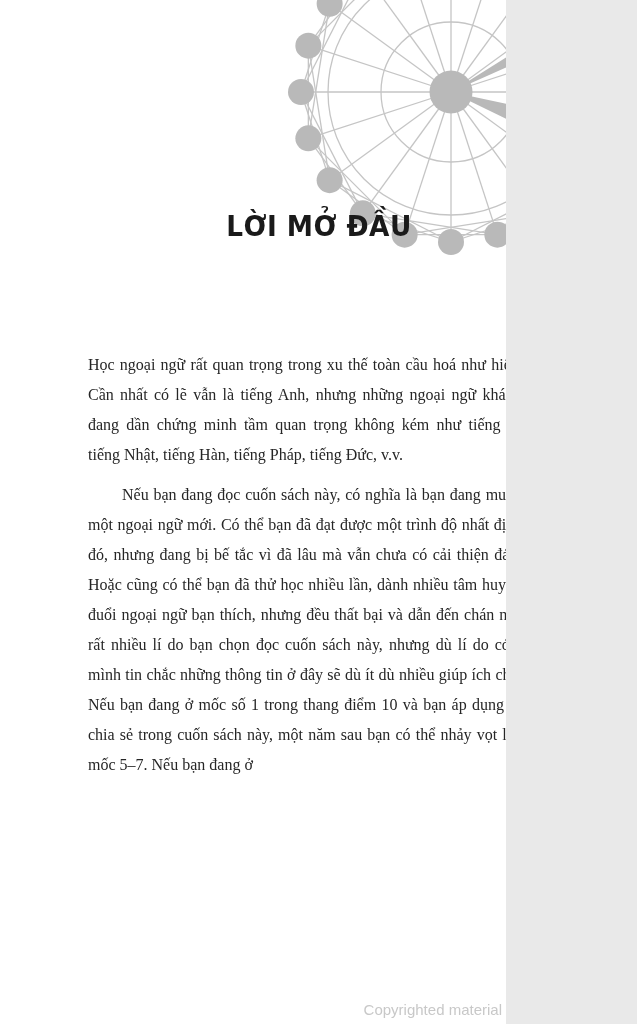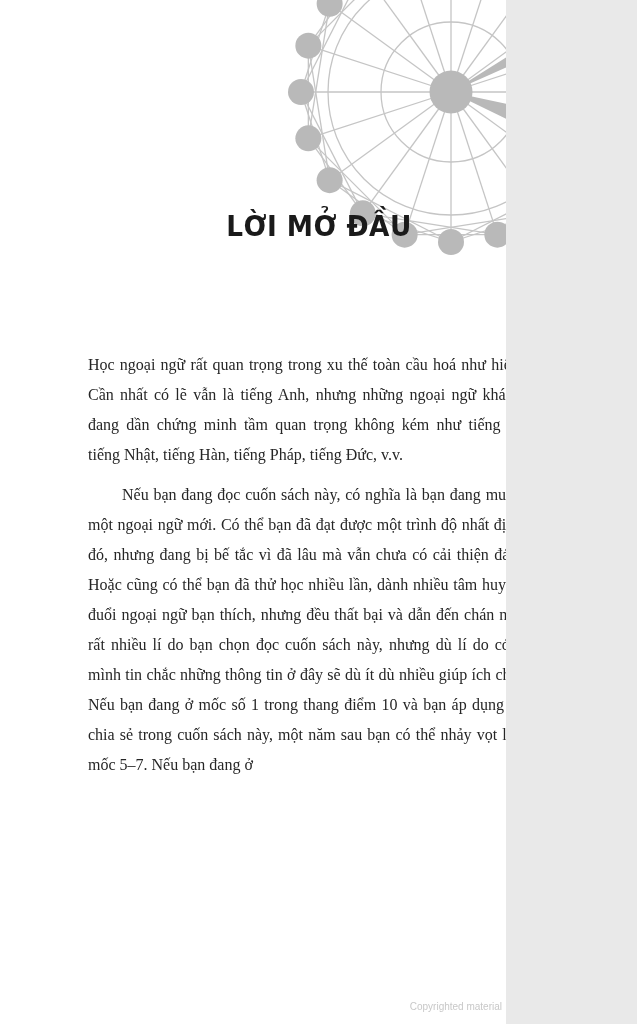--- a/index.html
+++ b/index.html
@@ -52,21 +52,21 @@
     width: 442px;
     text-align: right;
     font-size: 21px;
     color: var(--body-text, #262626);
   }
   .watermark {
     position: absolute;
     right: 4px;
     top: 1001px;
     font-family: "Liberation Sans", "DejaVu Sans", sans-serif;
-    font-size: 10px;
+    font-size: 15px;
     color: var(--watermark-text, #c8c8c8);
   }
 </style>
 </head>
 <body>
 
 <div class="page">
 
   <svg class="wheel" viewBox="400 0 237 280" xmlns="http://www.w3.org/2000/svg" aria-hidden="true">
       <circle cx="582" cy="92" r="70" fill="none" stroke="#c5c5c5" stroke-width="1.3"></circle>

